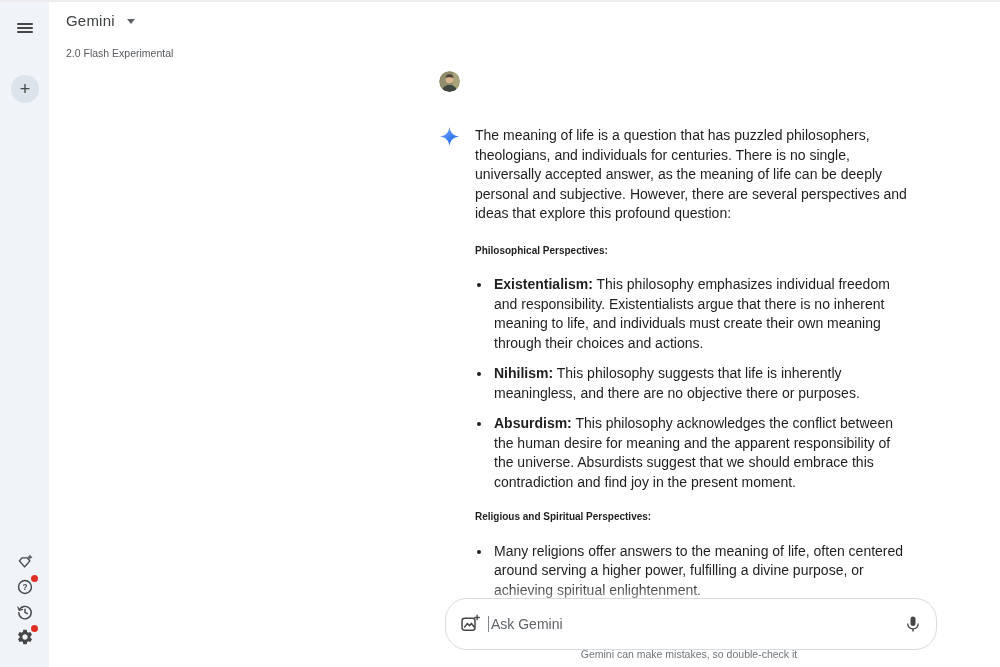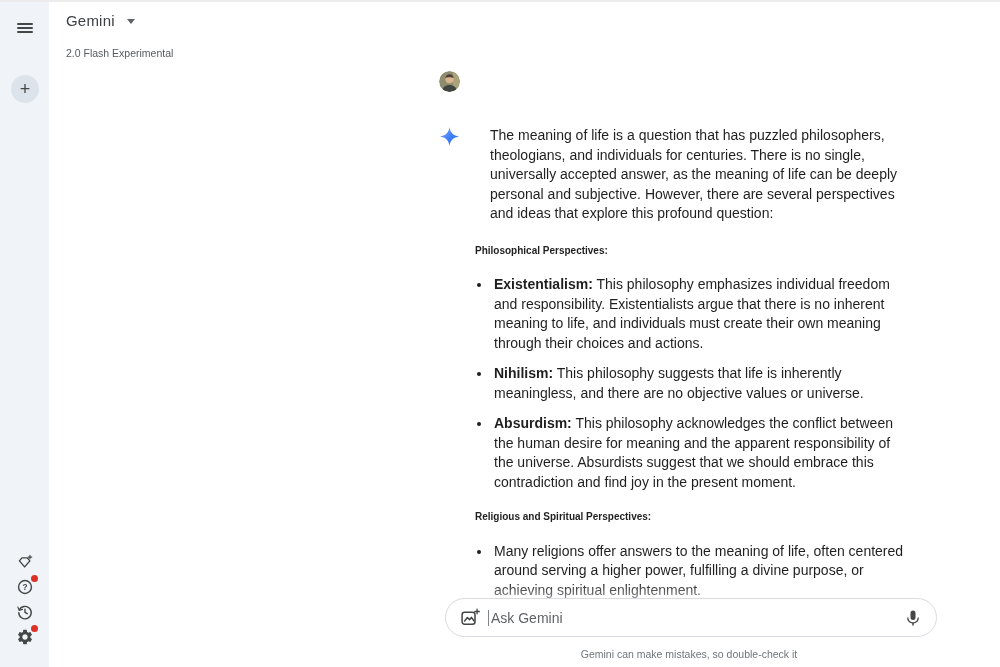--- a/index.html
+++ b/index.html
@@ -32,31 +32,31 @@
 
   
   .chat { position:absolute; left:439px; top:70px; width:470px; }
   .msg-row { display:flex; align-items:flex-start; }
   .gutter { width:36px; flex:0 0 36px; padding-top:1px; }
   .avatar { width:21px; height:21px; border-radius:50%; overflow:hidden; display:block; }
   .user-text { font-size:14px; line-height:19.5px; padding-top:3px; }
   .gemini-row { margin-top:34px; }
   .sparkle { width:19px; height:19px; display:block; margin-left:1px; }
   .response { width:432px; font-size:14px; line-height:19.5px; }
-  .response p { margin-bottom:17px;margin-left:15px; }
+  .response p { margin-bottom:17px; }
   .response h3 { font-size:10px; font-weight:700; margin:0 0 15px 0; }
   .response ul { list-style:disc outside; padding-left:17px; margin:0 0 15px 0; }
   .response ul li { margin-bottom:11px; padding-left:2px; }
   .response ul li:last-child { margin-bottom:13px; }
   .response b { font-weight:700; }
 
   
   .fade-overlay { position:absolute; left:49px; right:0; top:583px; bottom:0;
     background:linear-gradient(180deg, rgba(255,255,255,0) 0%, #fff 38%); }
-  .composer { position:absolute; left:445px; top:598px; width:492px; height:39px;
+  .composer { position:absolute; left:445px; top:598px; width:492px; height:52px;
     background:#fff; border:1px solid #d8dbdf; border-radius:22px; display:flex;
     align-items:center; padding:0 13px 0 14px; }
   .composer-icon { width:20px; height:20px; flex:0 0 20px; cursor:pointer; }
   .caret-line { width:1px; height:16px; background:#80868b; margin-left:8px; }
   .composer-placeholder { font-size:14px; color:#5f6368; margin-left:2px; flex:1 1 auto;
     cursor:text; }
   .mic-btn { width:20px; height:20px; flex:0 0 20px; cursor:pointer; }
   .disclaimer { position:absolute; left:443px; top:648px; width:492px; text-align:center;
     font-size:10.5px; color:#70757a; }
 </style>
@@ -148,21 +148,21 @@
         <path fill="url(#sg)" d="M12 0c.9 7 4.9 11.1 12 12-7.1.9-11.1 5-12 12-.9-7-4.9-11.1-12-12C7.1 11.1 11.1 7 12 0z"></path>
       </svg>
     </div>
 
     <div class="response">
       <p>The meaning of life is a question that has puzzled philosophers, theologians, and individuals for centuries. There is no single, universally accepted answer, as the meaning of life can be deeply personal and subjective. However, there are several perspectives and ideas that explore this profound question:</p>
 
       <h3>Philosophical Perspectives:</h3>
       <ul>
         <li><b>Existentialism:</b><span> This philosophy emphasizes individual freedom and responsibility. Existentialists argue that there is no inherent meaning to life, and individuals must create their own meaning through their choices and actions.</span></li>
-        <li><b>Nihilism:</b><span> This philosophy suggests that life is inherently meaningless, and there are no objective values or universe.</span></li>
+        <li><b>Nihilism:</b><span> This philosophy suggests that life is inherently meaningless, and there are no objective there or purposes.</span></li>
         <li><b>Absurdism:</b><span> This philosophy acknowledges the conflict between the human desire for meaning and the apparent responsibility of the universe. Absurdists suggest that we should embrace this contradiction and find joy in the present moment.</span></li>
       </ul>
 
       <h3>Religious and Spiritual Perspectives:</h3>
       <ul>
         <li><span>Many religions offer answers to the meaning of life, often centered around serving a higher power, fulfilling a divine purpose, or achieving spiritual enlightenment.</span></li>
         <li><span>Spiritual traditions may emphasize the importance of connection to oneself, others, and the universe, finding meaning in love, compassion, and inner peace.</span></li>
       </ul>
 
     </div>

